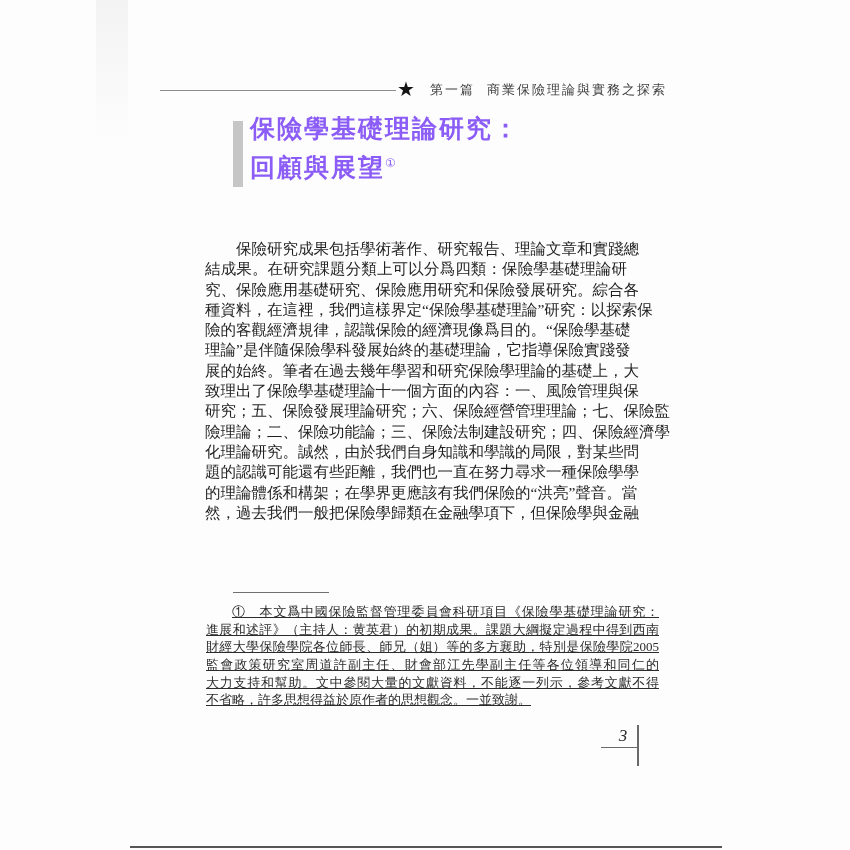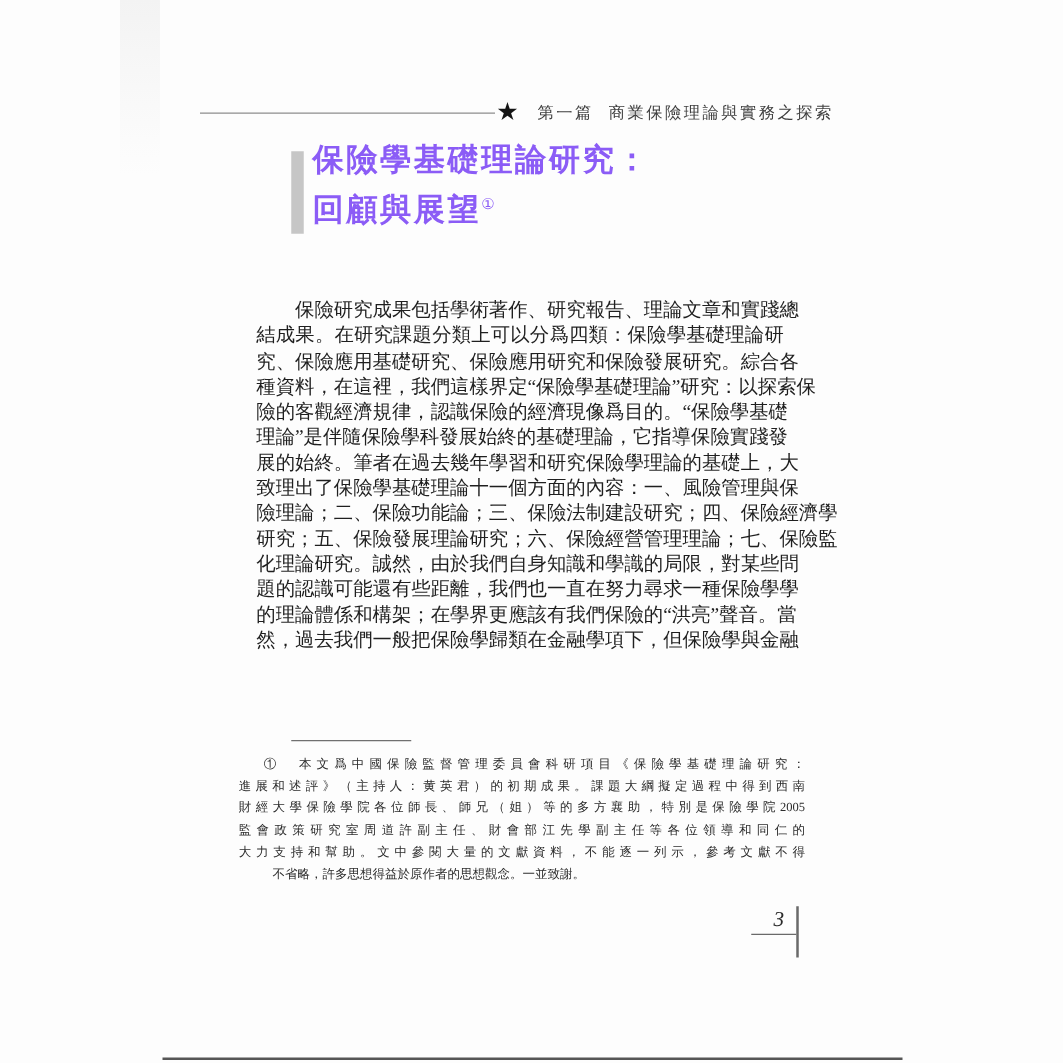--- a/index.html
+++ b/index.html
@@ -52,30 +52,30 @@
     white-space: nowrap; 
   }
   .body-line:first-child { text-indent: 2em; }
 
   
   .footnote-rule {
     position: absolute; left: 233px; top: 592px;
     width: 96px; height: 1px; background: #707070;
   }
   .footnote {
-    position: absolute; left: 191px; top: 603px; width: 453px;
-    font-size: 10px; color: #2c2c2c;
+    position: absolute; left: 206px; top: 603px; width: 453px;
+    font-size: 13px; color: #2c2c2c; text-decoration: underline;
   }
   .footnote-line {
     height: 17.7px; line-height: 17.7px;
     text-align: justify; text-align-last: justify;
     white-space: nowrap;
   }
   .footnote-line:first-child { text-indent: 2em; }
-  .footnote-line:last-child { text-align-last: left; margin-left: 27px; }
+  .footnote-line:last-child { text-align-last: left; }
 
   
   .pageno-vline {
     position: absolute; left: 637px; top: 725px;
     width: 2px; height: 41px; background: #6a6a6a;
   }
   .pageno-hline {
     position: absolute; left: 601px; top: 747px;
     width: 36px; height: 1px; background: #6a6a6a;
   }
@@ -118,22 +118,22 @@
 
   <div class="body-text">
       <div class="body-line">保險研究成果包括學術著作、研究報告、理論文章和實踐總</div>
       <div class="body-line">結成果。在研究課題分類上可以分爲四類：保險學基礎理論研</div>
       <div class="body-line">究、保險應用基礎研究、保險應用研究和保險發展研究。綜合各</div>
       <div class="body-line">種資料，在這裡，我們這樣界定“保險學基礎理論”研究：以探索保</div>
       <div class="body-line">險的客觀經濟規律，認識保險的經濟現像爲目的。“保險學基礎</div>
       <div class="body-line">理論”是伴隨保險學科發展始終的基礎理論，它指導保險實踐發</div>
       <div class="body-line">展的始終。筆者在過去幾年學習和研究保險學理論的基礎上，大</div>
       <div class="body-line">致理出了保險學基礎理論十一個方面的內容：一、風險管理與保</div>
+      <div class="body-line">研究；五、保險發展理論研究；六、保險經營管理理論；七、保險監</div>
       <div class="body-line">險理論；二、保險功能論；三、保險法制建設研究；四、保險經濟學</div>
-      <div class="body-line">研究；五、保險發展理論研究；六、保險經營管理理論；七、保險監</div>
       <div class="body-line">化理論研究。誠然，由於我們自身知識和學識的局限，對某些問</div>
       <div class="body-line">題的認識可能還有些距離，我們也一直在努力尋求一種保險學學</div>
       <div class="body-line">的理論體係和構架；在學界更應該有我們保險的“洪亮”聲音。當</div>
       <div class="body-line">然，過去我們一般把保險學歸類在金融學項下，但保險學與金融</div>
     </div>
 
   <div class="footnote-rule"></div>
   <div class="footnote">
       <div class="footnote-line">①　本文爲中國保險監督管理委員會科研項目《保險學基礎理論研究：</div>
       <div class="footnote-line">進展和述評》（主持人：黄英君）的初期成果。課題大綱擬定過程中得到西南</div>

